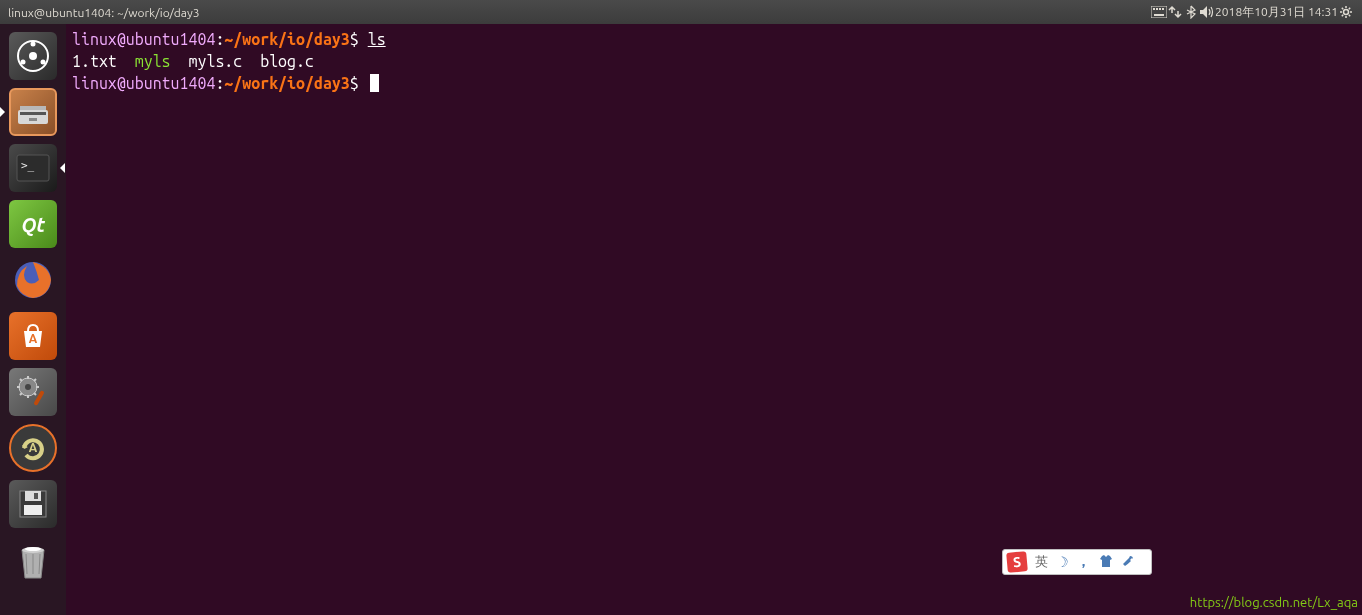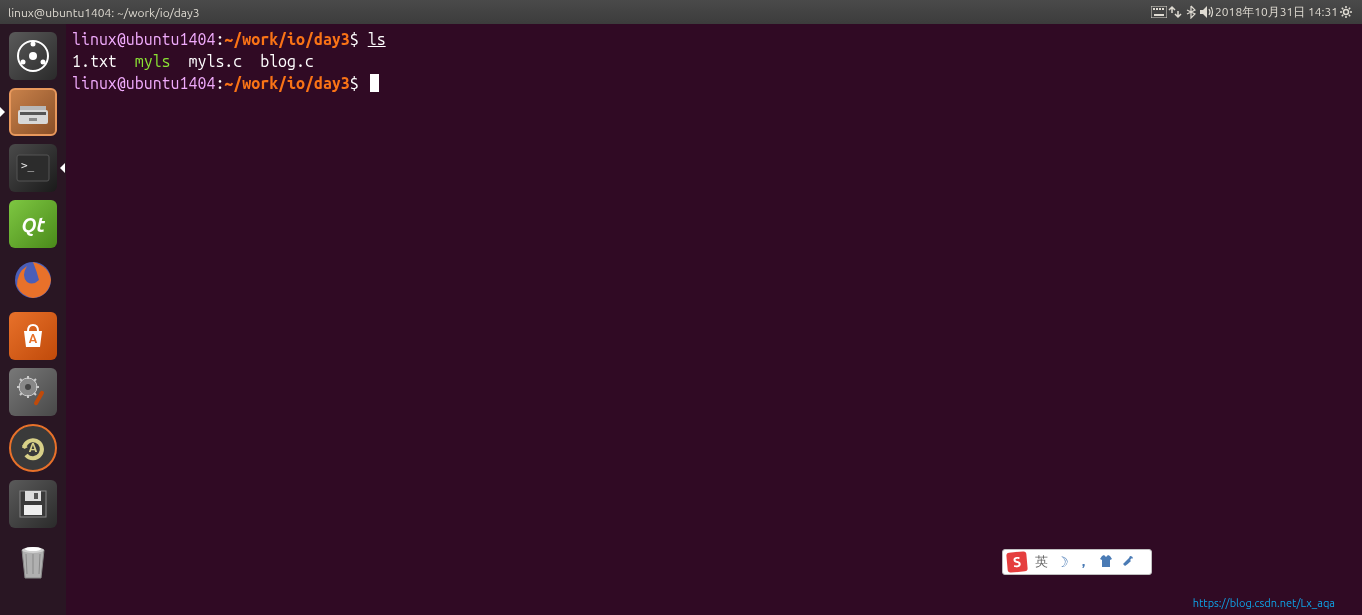--- a/index.html
+++ b/index.html
@@ -83,23 +83,23 @@
     .term-line { white-space: pre; }
     .cursor {
       display: inline-block;
       width: 9px; height: 18px;
       background: #ffffff;
       vertical-align: text-bottom;
       margin-left: 2px;
     }
     .watermark {
       position: absolute;
-      right: 27px; bottom: 6px;
-      color: #0ea5e9;
-      font-size: 11px;
+      right: 4px; bottom: 6px;
+      color: #84cc16;
+      font-size: 13px;
     }
     .ime-bar {
       position: absolute;
       right: 210px;
       bottom: 40px;
       width: 150px;
       height: 26px;
       background: #fff;
       border: 1px solid #c0c0c0;
       border-radius: 3px;

